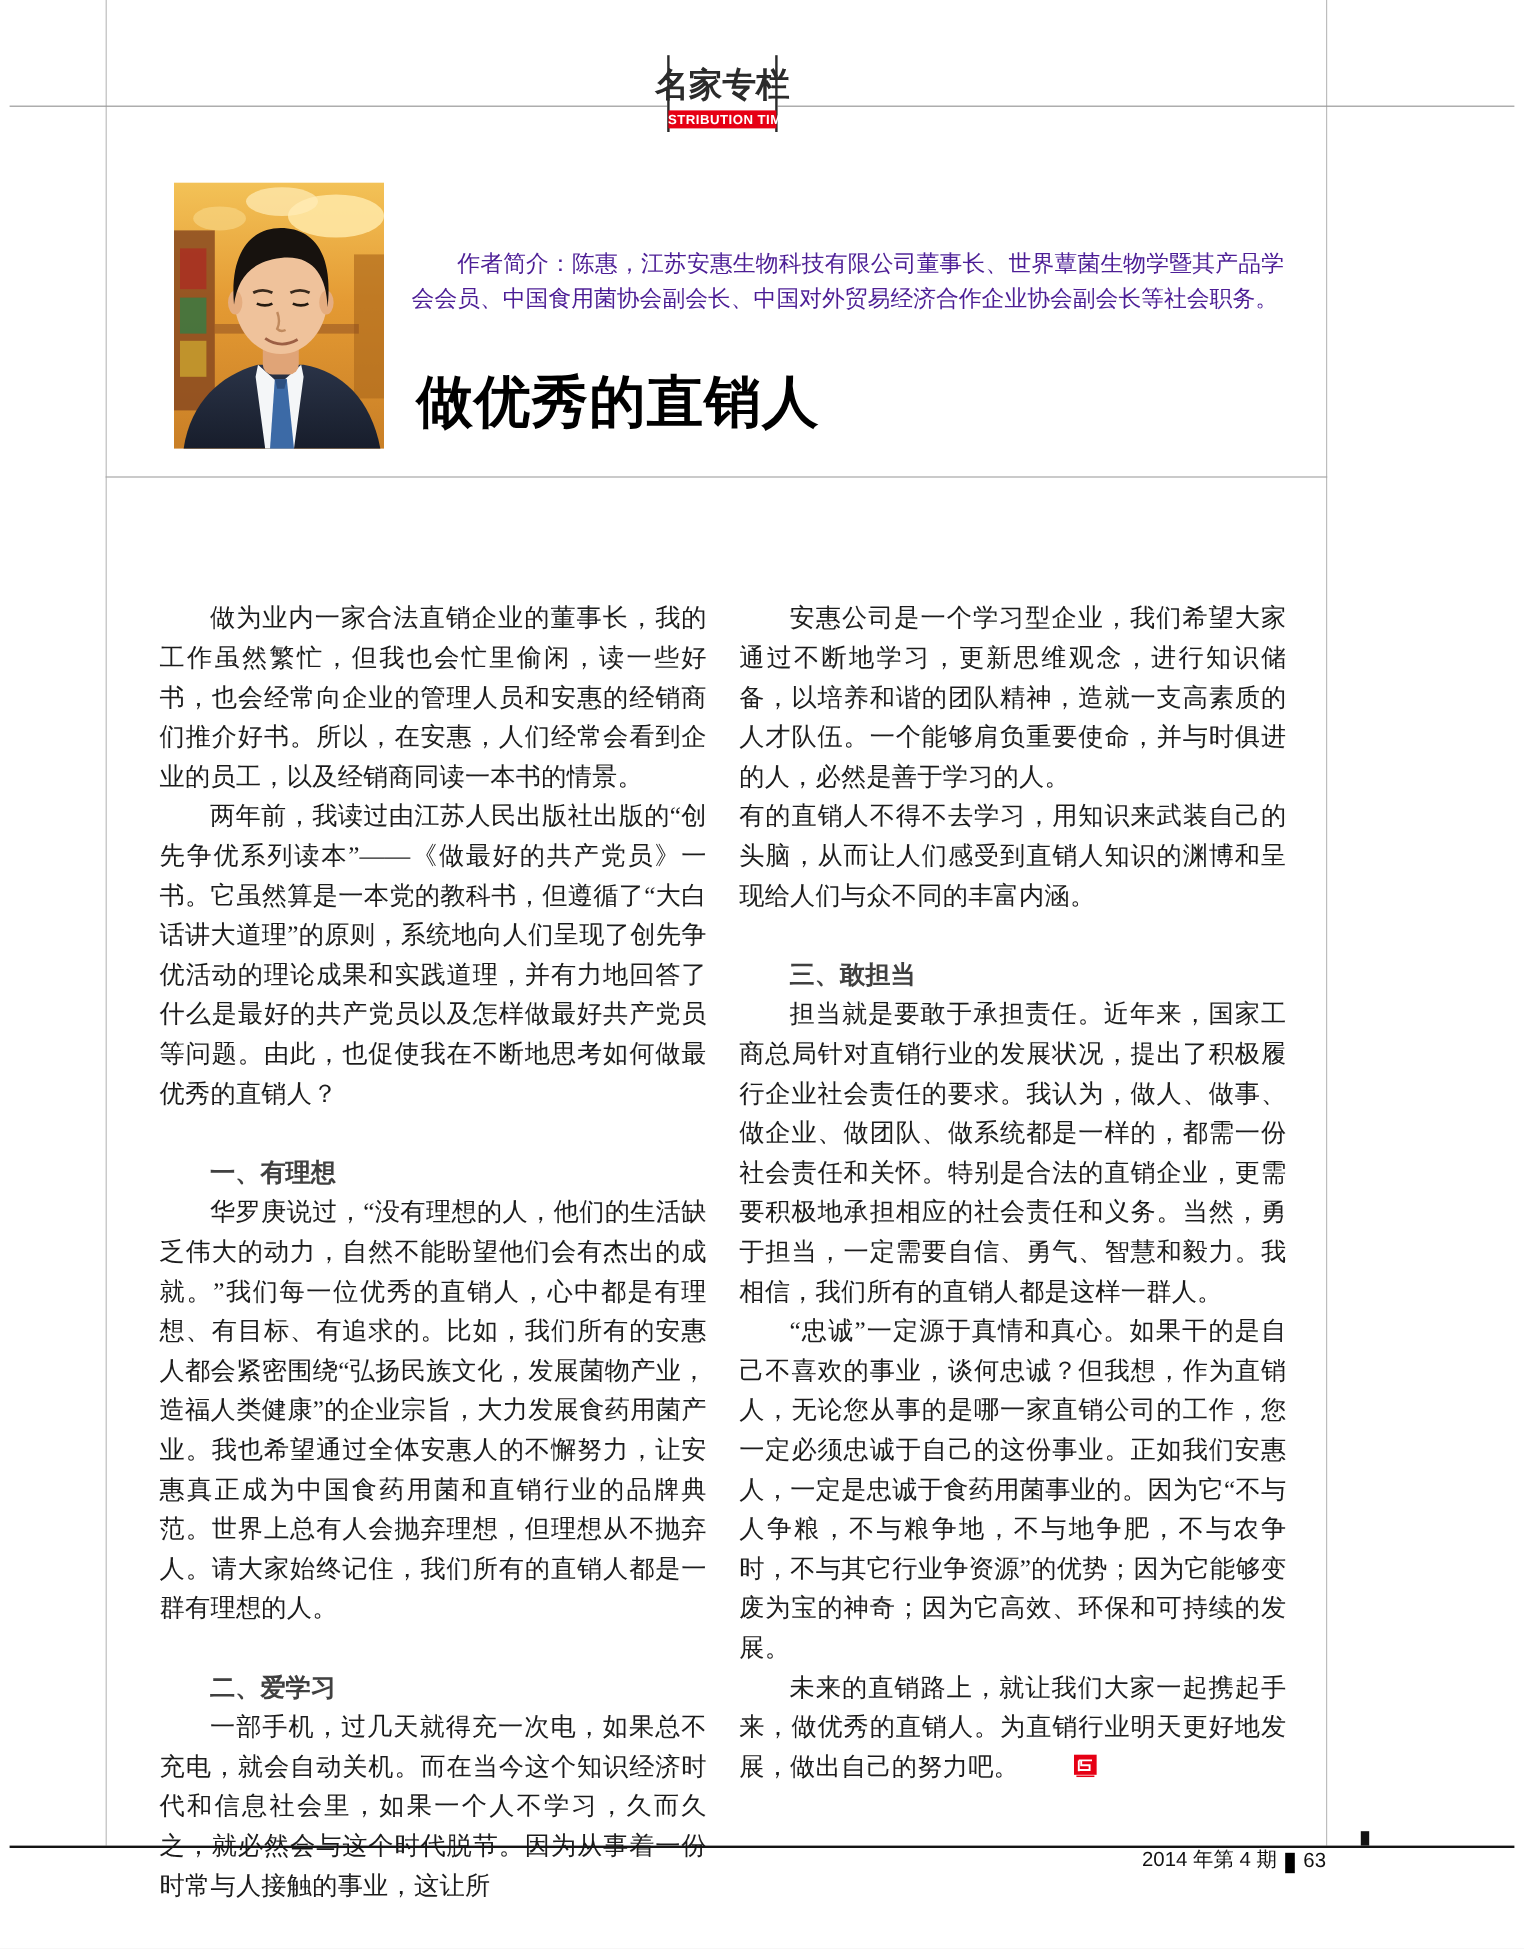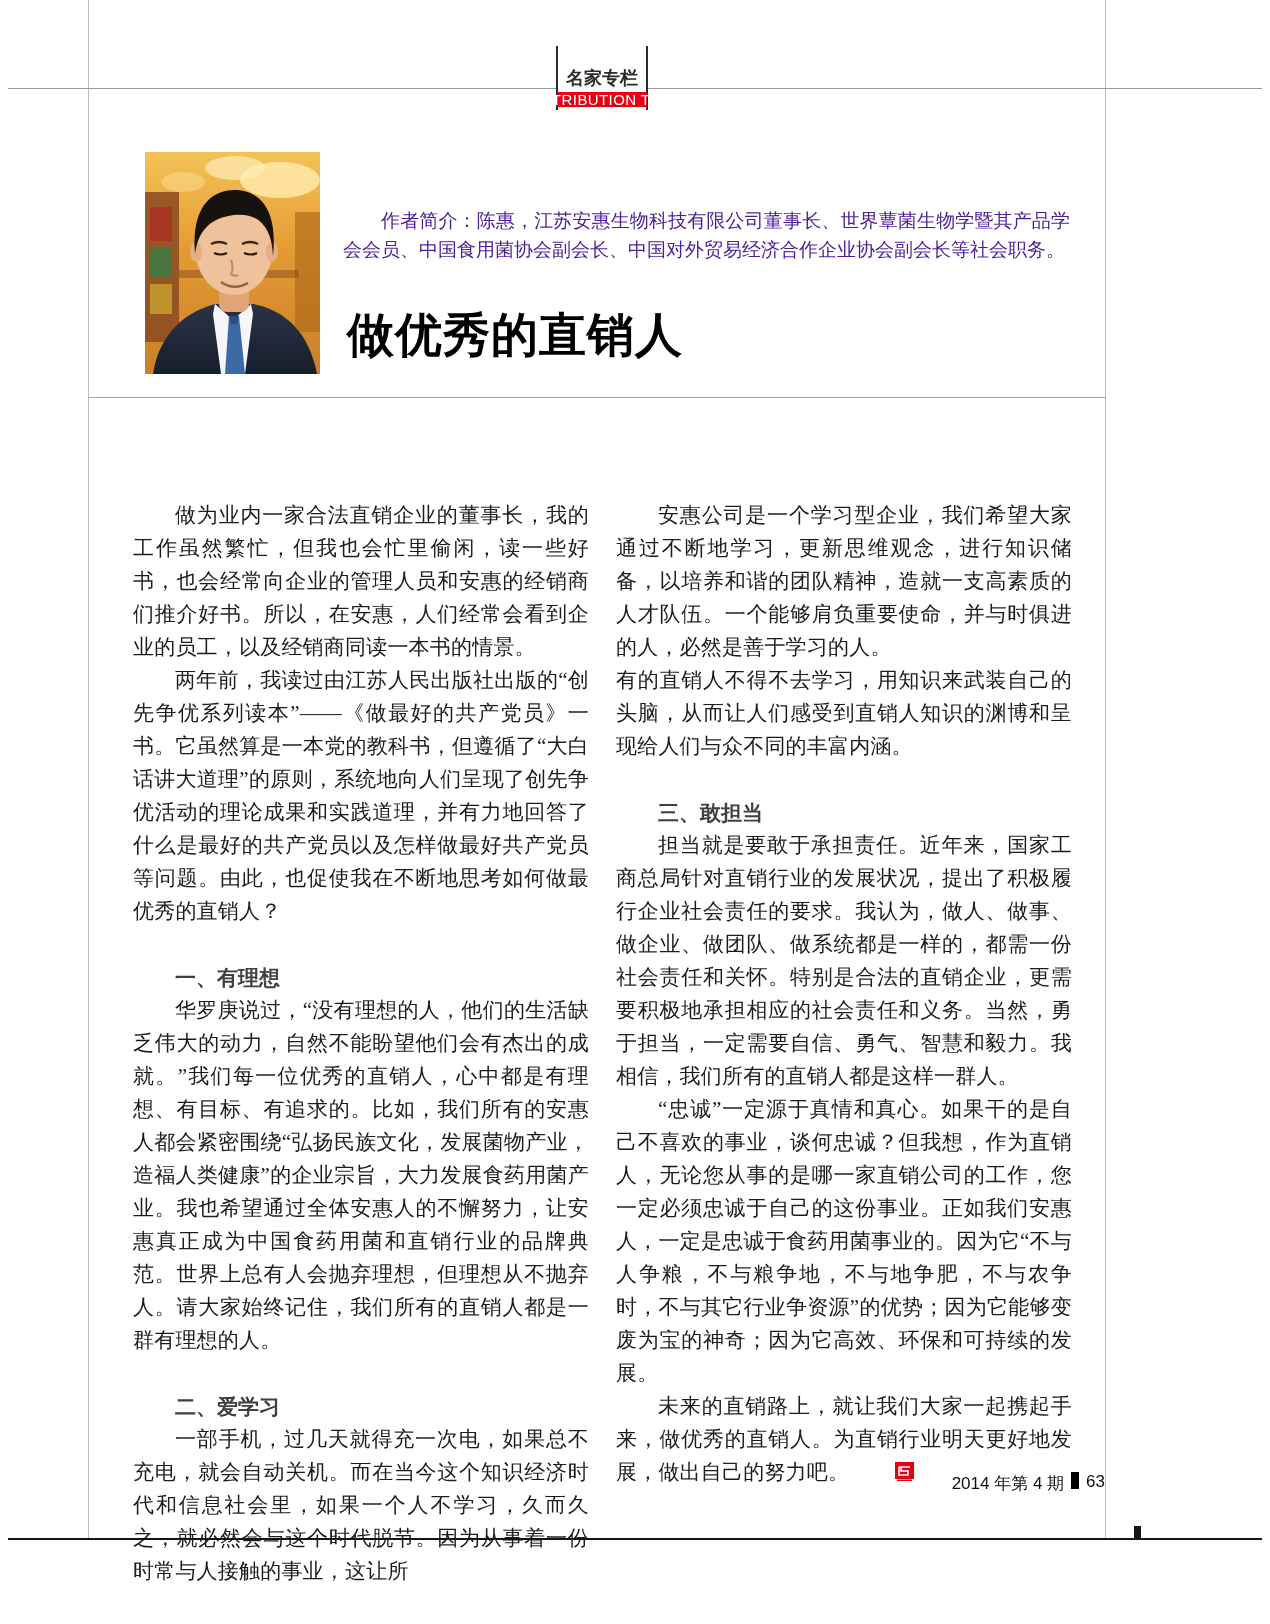--- a/index.html
+++ b/index.html
@@ -17,30 +17,30 @@
   
   .header-rule { position:absolute; top:88px; left:8px; width:1254px; height:1px; background:#9a9a9a; }
   .header-box {
     position:absolute; top:46px; left:556px; width:92px; height:64px;
     background:#fff; border-left:2px solid #2a2a2a; border-right:2px solid #2a2a2a;
     display:flex; flex-direction:column; justify-content:flex-end; align-items:center;
     z-index:2; box-sizing:border-box; padding-bottom:3px;
   }
   .header-cn {
     font-family:"Liberation Sans","DejaVu Sans",sans-serif;
-    font-size:18px; font-weight:600; letter-spacing:0px; color:#2b2b2b; white-space:nowrap;
+    font-size:28px; font-weight:600; letter-spacing:0px; color:#2b2b2b; white-space:nowrap;
     margin-bottom:2px;
   }
   .header-en-box {
     background:#e60014; color:#ffffff; width:90px; height:15px;
     display:flex; align-items:center; justify-content:center;
   }
   .header-en {
     font-family:"Liberation Sans","DejaVu Sans",sans-serif;
-    font-size:15px; font-weight:normal; letter-spacing:0.4px; white-space:nowrap;
+    font-size:11px; font-weight:bold; letter-spacing:0.4px; white-space:nowrap;
   }
 
   
   .photo { position:absolute; top:152px; left:145px; width:175px; height:222px; }
   .intro {
     position:absolute; top:206px; left:343px; width:727px;
     font-size:19px; line-height:29px; text-align:justify; text-indent:2em;
     color:#4c1d95;
   }
   .title {
@@ -64,21 +64,21 @@
   .body-h {
     margin:33px 0 0 0; font-size:21px; line-height:33px; text-indent:2em;
     font-family:"Liberation Sans","DejaVu Sans",sans-serif;
     font-weight:bold; color:#404040;
   }
   .end-icon { display:inline-block; width:19px; height:19px; vertical-align:-2px; margin-left:4px; }
 
   
   .footer-rule { position:absolute; top:1538px; left:8px; width:1254px; height:2px; background:#141414; }
   .footer-tick { position:absolute; top:1526px; left:1134px; width:7px; height:12px; background:#141414; }
-  .footer { position:absolute; top:1472px; right:165px; display:flex; align-items:flex-start; gap:7px;
+  .footer { position:absolute; top:1538px; right:165px; display:flex; align-items:flex-end; gap:7px;
     font-family:"Liberation Sans","DejaVu Sans",sans-serif; font-size:17px; color:#111; }
   .footer-bar { width:8px; height:17px; background:#000; }
 </style>
 </head>
 <body>
 
 <div class="page">
 
   <div class="vline left"></div>
   <div class="vline right"></div>

